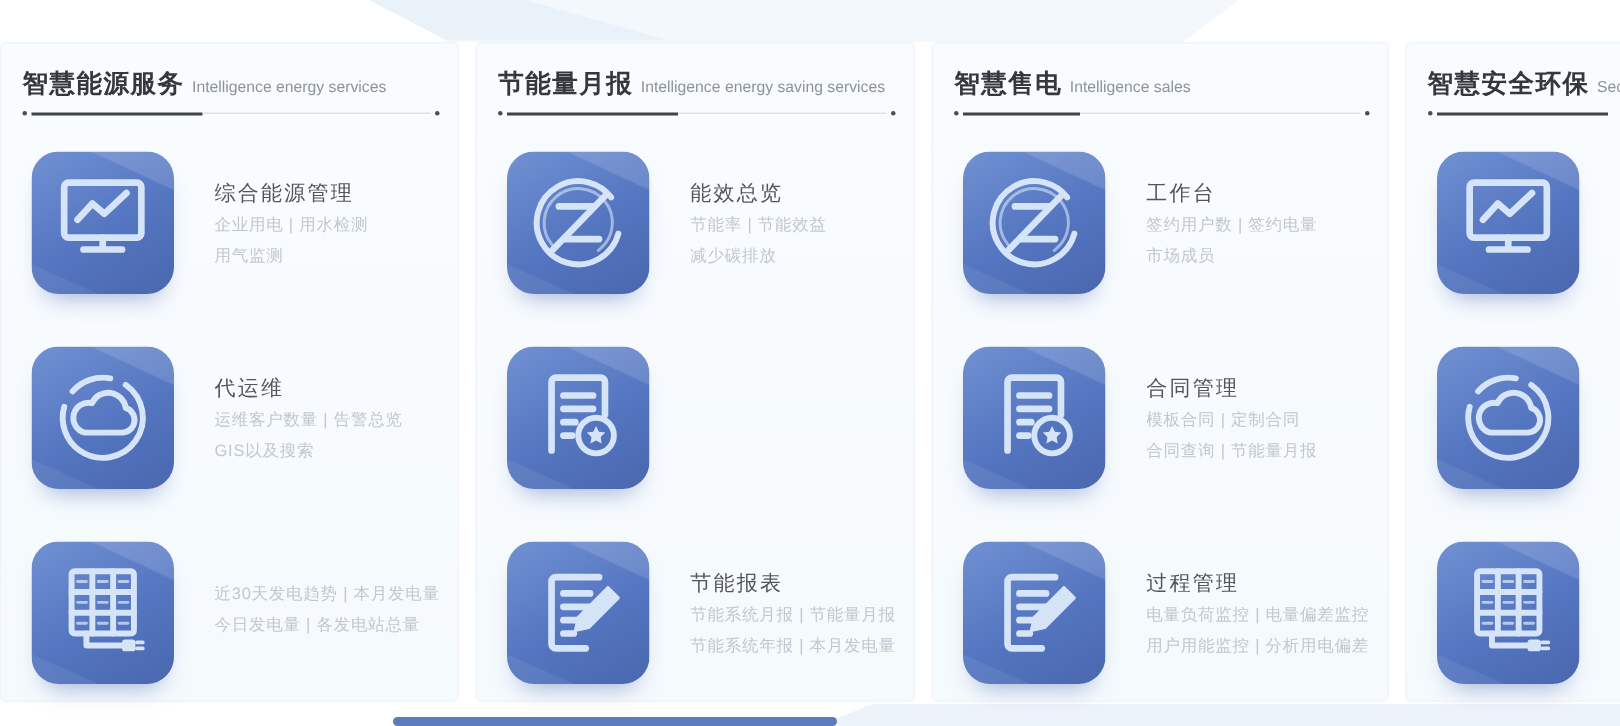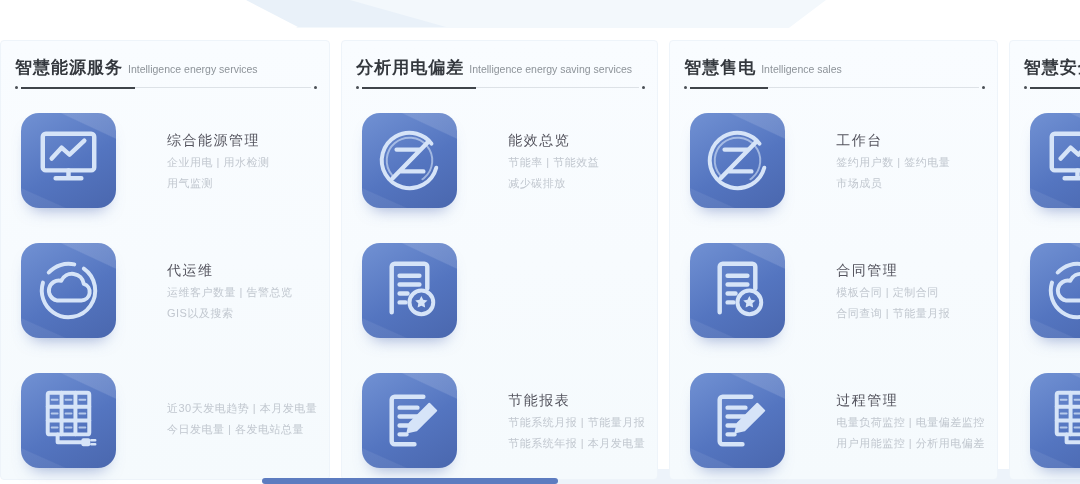--- a/index.html
+++ b/index.html
@@ -12,41 +12,41 @@
   .decor{position:absolute;pointer-events:none;}
   .decor-top-a{left:296px;top:0;width:530px;height:28px;background:#f3f8fc;
     clip-path:polygon(7% 0,100% 0,93% 100%,0 100%);}
   .decor-top-b{left:246px;top:0;width:200px;height:27px;background:#e9f1f9;
     clip-path:polygon(0 0,52% 0,100% 100%,26% 100%);}
   .decor-bottom{left:545px;top:469px;width:535px;height:15px;background:#edf3fa;
     clip-path:polygon(0 100%,7% 0,100% 0,100% 100%);}
   .bottom-bar{position:absolute;left:262px;top:478px;width:296px;height:6px;border-radius:3px;}
 
   
-  .panels{position:absolute;left:0;top:40px;width:976px;height:440px;display:flex;gap:11px;}
+  .panels{position:absolute;left:0;top:28px;width:976px;height:440px;display:flex;gap:11px;}
   .panel{
     flex:1 1 0;background:linear-gradient(180deg,#f9fcff,#f5fafd);
     border:1px solid #eef4fa;border-radius:4px;
     padding:13px 12px 0 12px;box-sizing:border-box;
   }
   
   .sec-head{margin:2px 0 0 2px;}
   .sec-titles{display:flex;align-items:baseline;white-space:nowrap;}
   .zh{font-size:17px;font-weight:bold;color:#34383e;letter-spacing:1px;}
   .en{font-size:10.5px;color:#8d9399;margin-left:5px;overflow:hidden;text-overflow:clip;}
   .underline{display:flex;align-items:center;margin-top:7px;}
   .u-dot{width:3px;height:3px;border-radius:50%;background:#4a4f55;flex:0 0 auto;}
   .u-dark{height:2px;background:#3f444a;flex:0 0 auto;margin-left:3px;}
   .u-dark .ghost{visibility:hidden;display:inline-block;height:0;line-height:0;
     font-size:17px;font-weight:bold;letter-spacing:1px;white-space:nowrap;padding-right:6px;}
   .u-light{height:1px;background:#dde2e7;flex:1 1 auto;}
   .u-dot.right{margin-left:3px;}
 
   
-  .card{display:flex;align-items:flex-start;margin:0 0 35px 8px;cursor:pointer;gap:24px;}
+  .card{display:flex;align-items:flex-start;margin:0 0 35px 8px;cursor:pointer;}
   .card.first{margin-top:24px;}
   .tile{
     width:95px;height:95px;border-radius:18px;position:relative;flex:0 0 auto;
     background:
       linear-gradient(205deg,rgba(255,255,255,.13) 18%,rgba(255,255,255,0) 19%),
       linear-gradient(24deg,rgba(255,255,255,.07) 14%,rgba(255,255,255,0) 15%),
       linear-gradient(150deg,#7191d3 0%,#5475c0 55%,#4a67ae 100%);
     box-shadow:0 10px 16px -9px rgba(77,104,176,.55);
     color:#d6e4f8;
   }
@@ -151,21 +151,21 @@
       <div class="card-text">
         <div class="card-sub">近30天发电趋势 | 本月发电量</div>
         <div class="card-sub">今日发电量 | 各发电站总量</div>
       </div>
     </div>
   </section>
 
   <section class="panel">
     <header class="sec-head">
       <div class="sec-titles">
-        <span class="zh">分析用电偏差</span>
+        <span class="zh">节能量月报</span>
         <span class="en">Intelligence energy saving services</span>
       </div>
       <div class="underline">
         <span class="u-dot"></span>
         <span class="u-dark"><span class="ghost">智慧节能服务</span></span>
         <span class="u-light"></span>
         <span class="u-dot right"></span>
       </div>
     </header>
 

